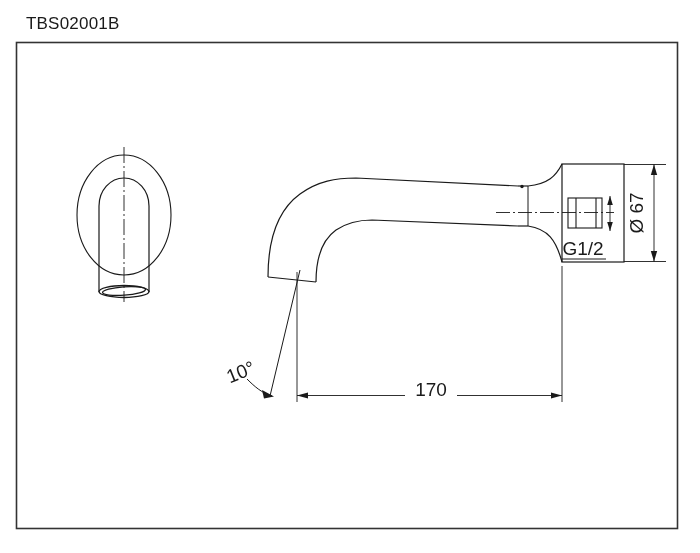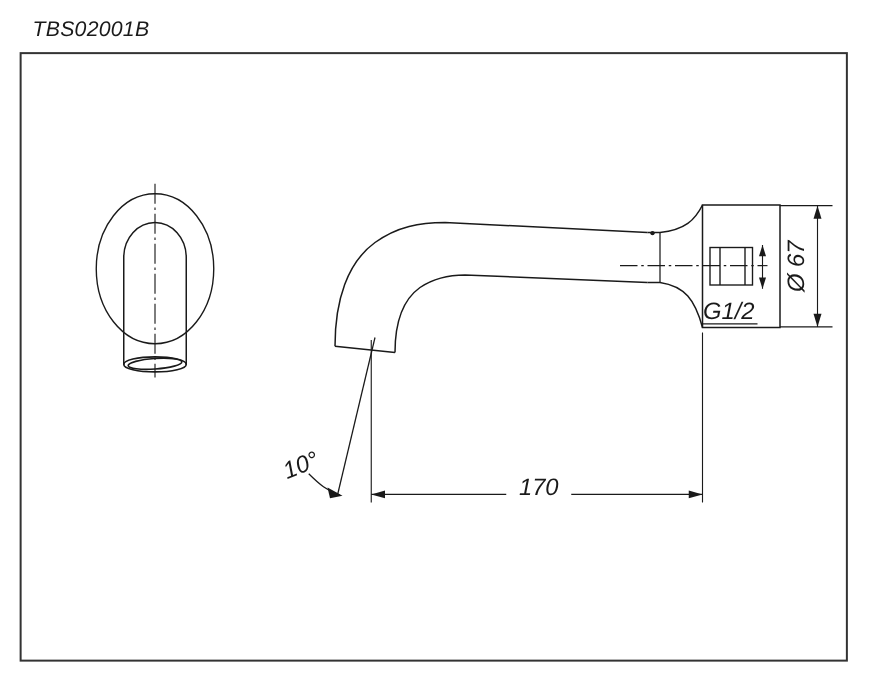--- a/index.html
+++ b/index.html
@@ -14,21 +14,20 @@
     position: relative;
     overflow: hidden;
   }
   #sheet {
     position: absolute;
     left: 0;
     top: 0;
     width: 700px;
     height: 447px;
     background: #ffffff;
-    font-style: italic;
   }
   #model-code {
     position: absolute;
     left: 26px;
     top: 14px;
     font-size: 17px;
     color: #1a1a1a;
     letter-spacing: 0.2px;
     font-family: "Liberation Sans", sans-serif;
     white-space: nowrap;

